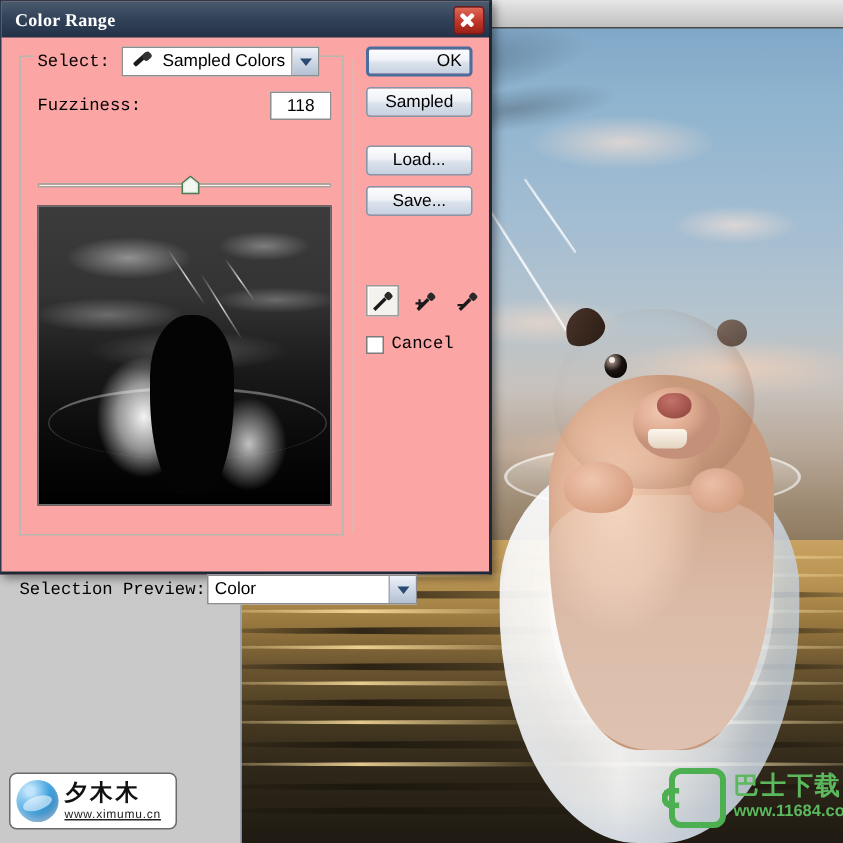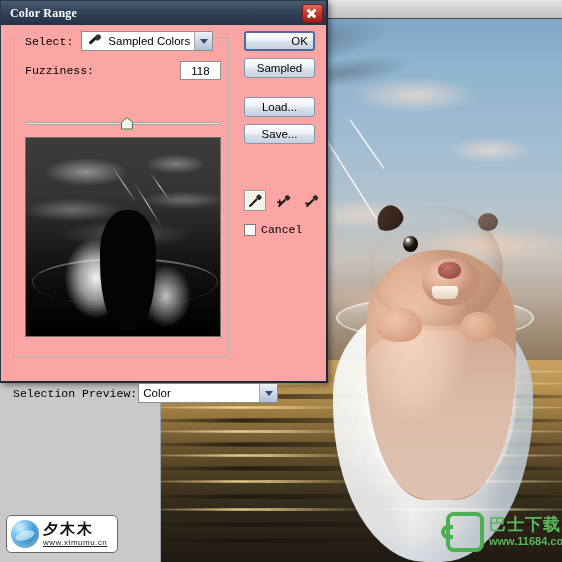--- a/index.html
+++ b/index.html
@@ -245,21 +245,21 @@
   .logo-orb::after {
     content: "";
     position: absolute; left: 4px; top: 11px;
     width: 20px; height: 9px;
     border-radius: 50%;
     background: rgba(255,255,255,.55);
     transform: rotate(-18deg);
   }
   .logo-txt { display: flex; flex-direction: column; line-height: 1; }
   .logo-cn {
-    font-family: Liberation Serif, serif;
+    font-family: Liberation Mono, monospace;
     font-size: 15px; font-weight: bold; color: #111;
     letter-spacing: 2px;
   }
   .logo-url {
     font-family: "Liberation Sans", sans-serif;
     font-size: 8px; color: #222; letter-spacing: .5px;
     margin-top: 2px;
     text-decoration: underline;
   }
 

